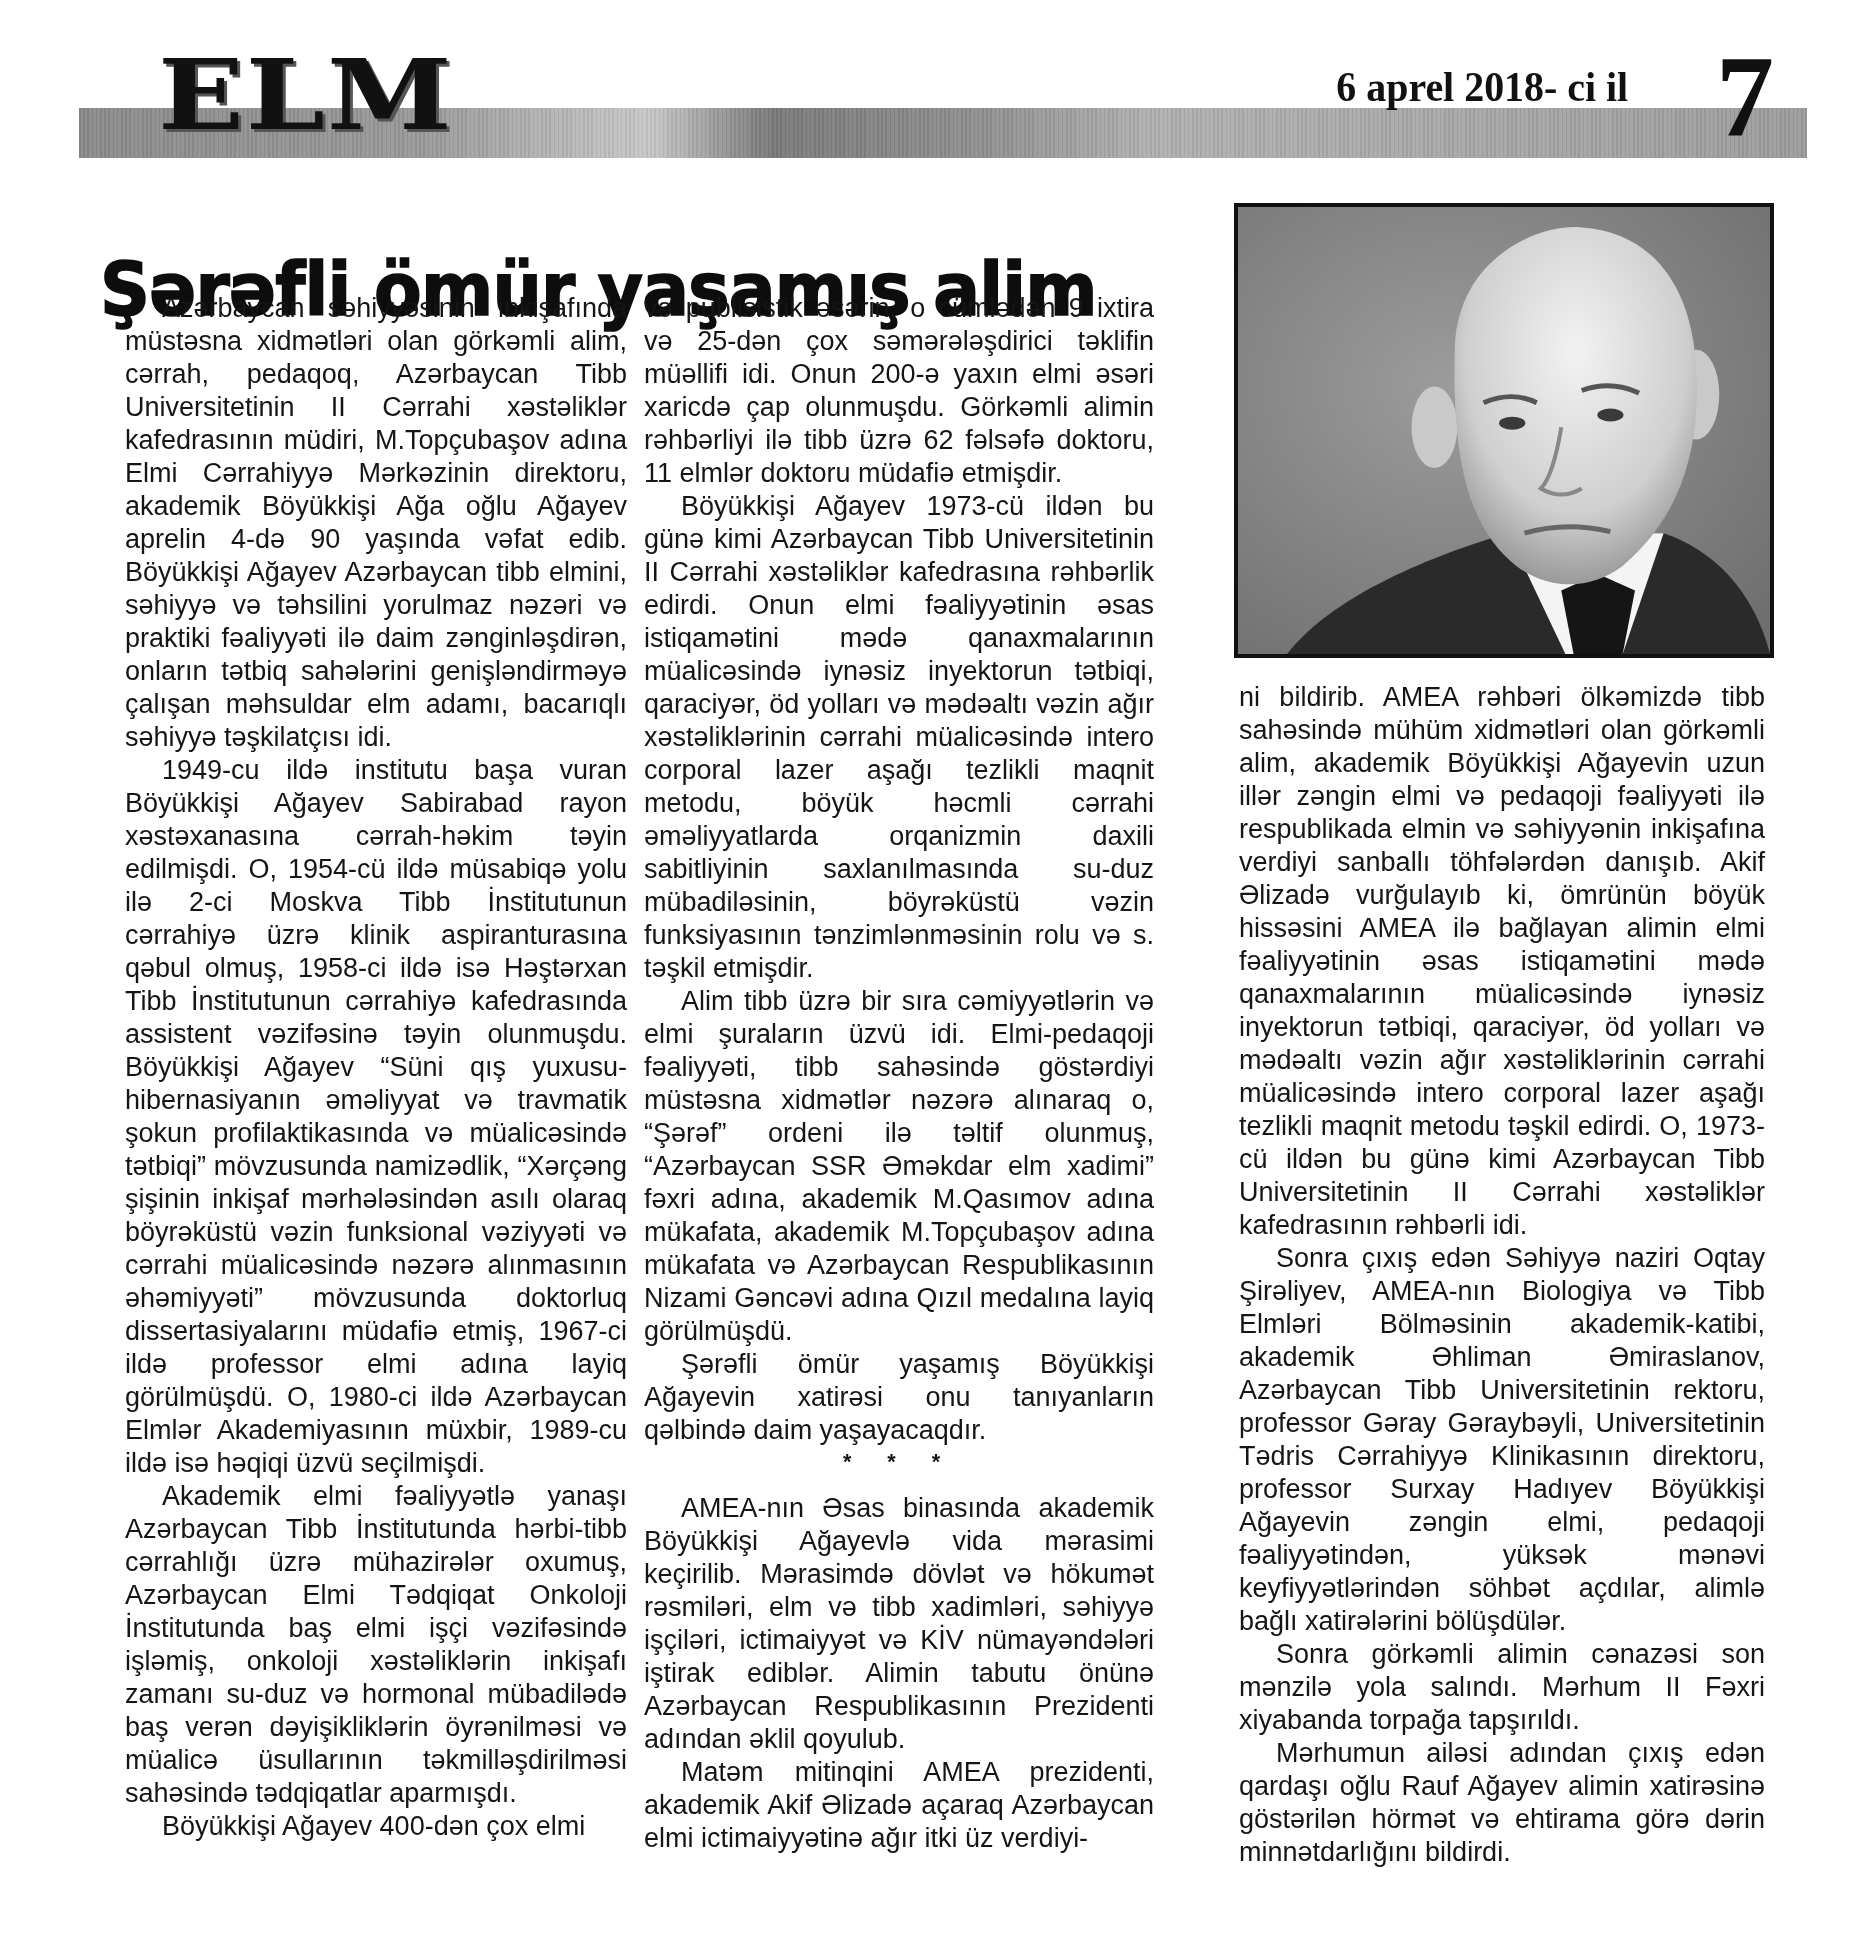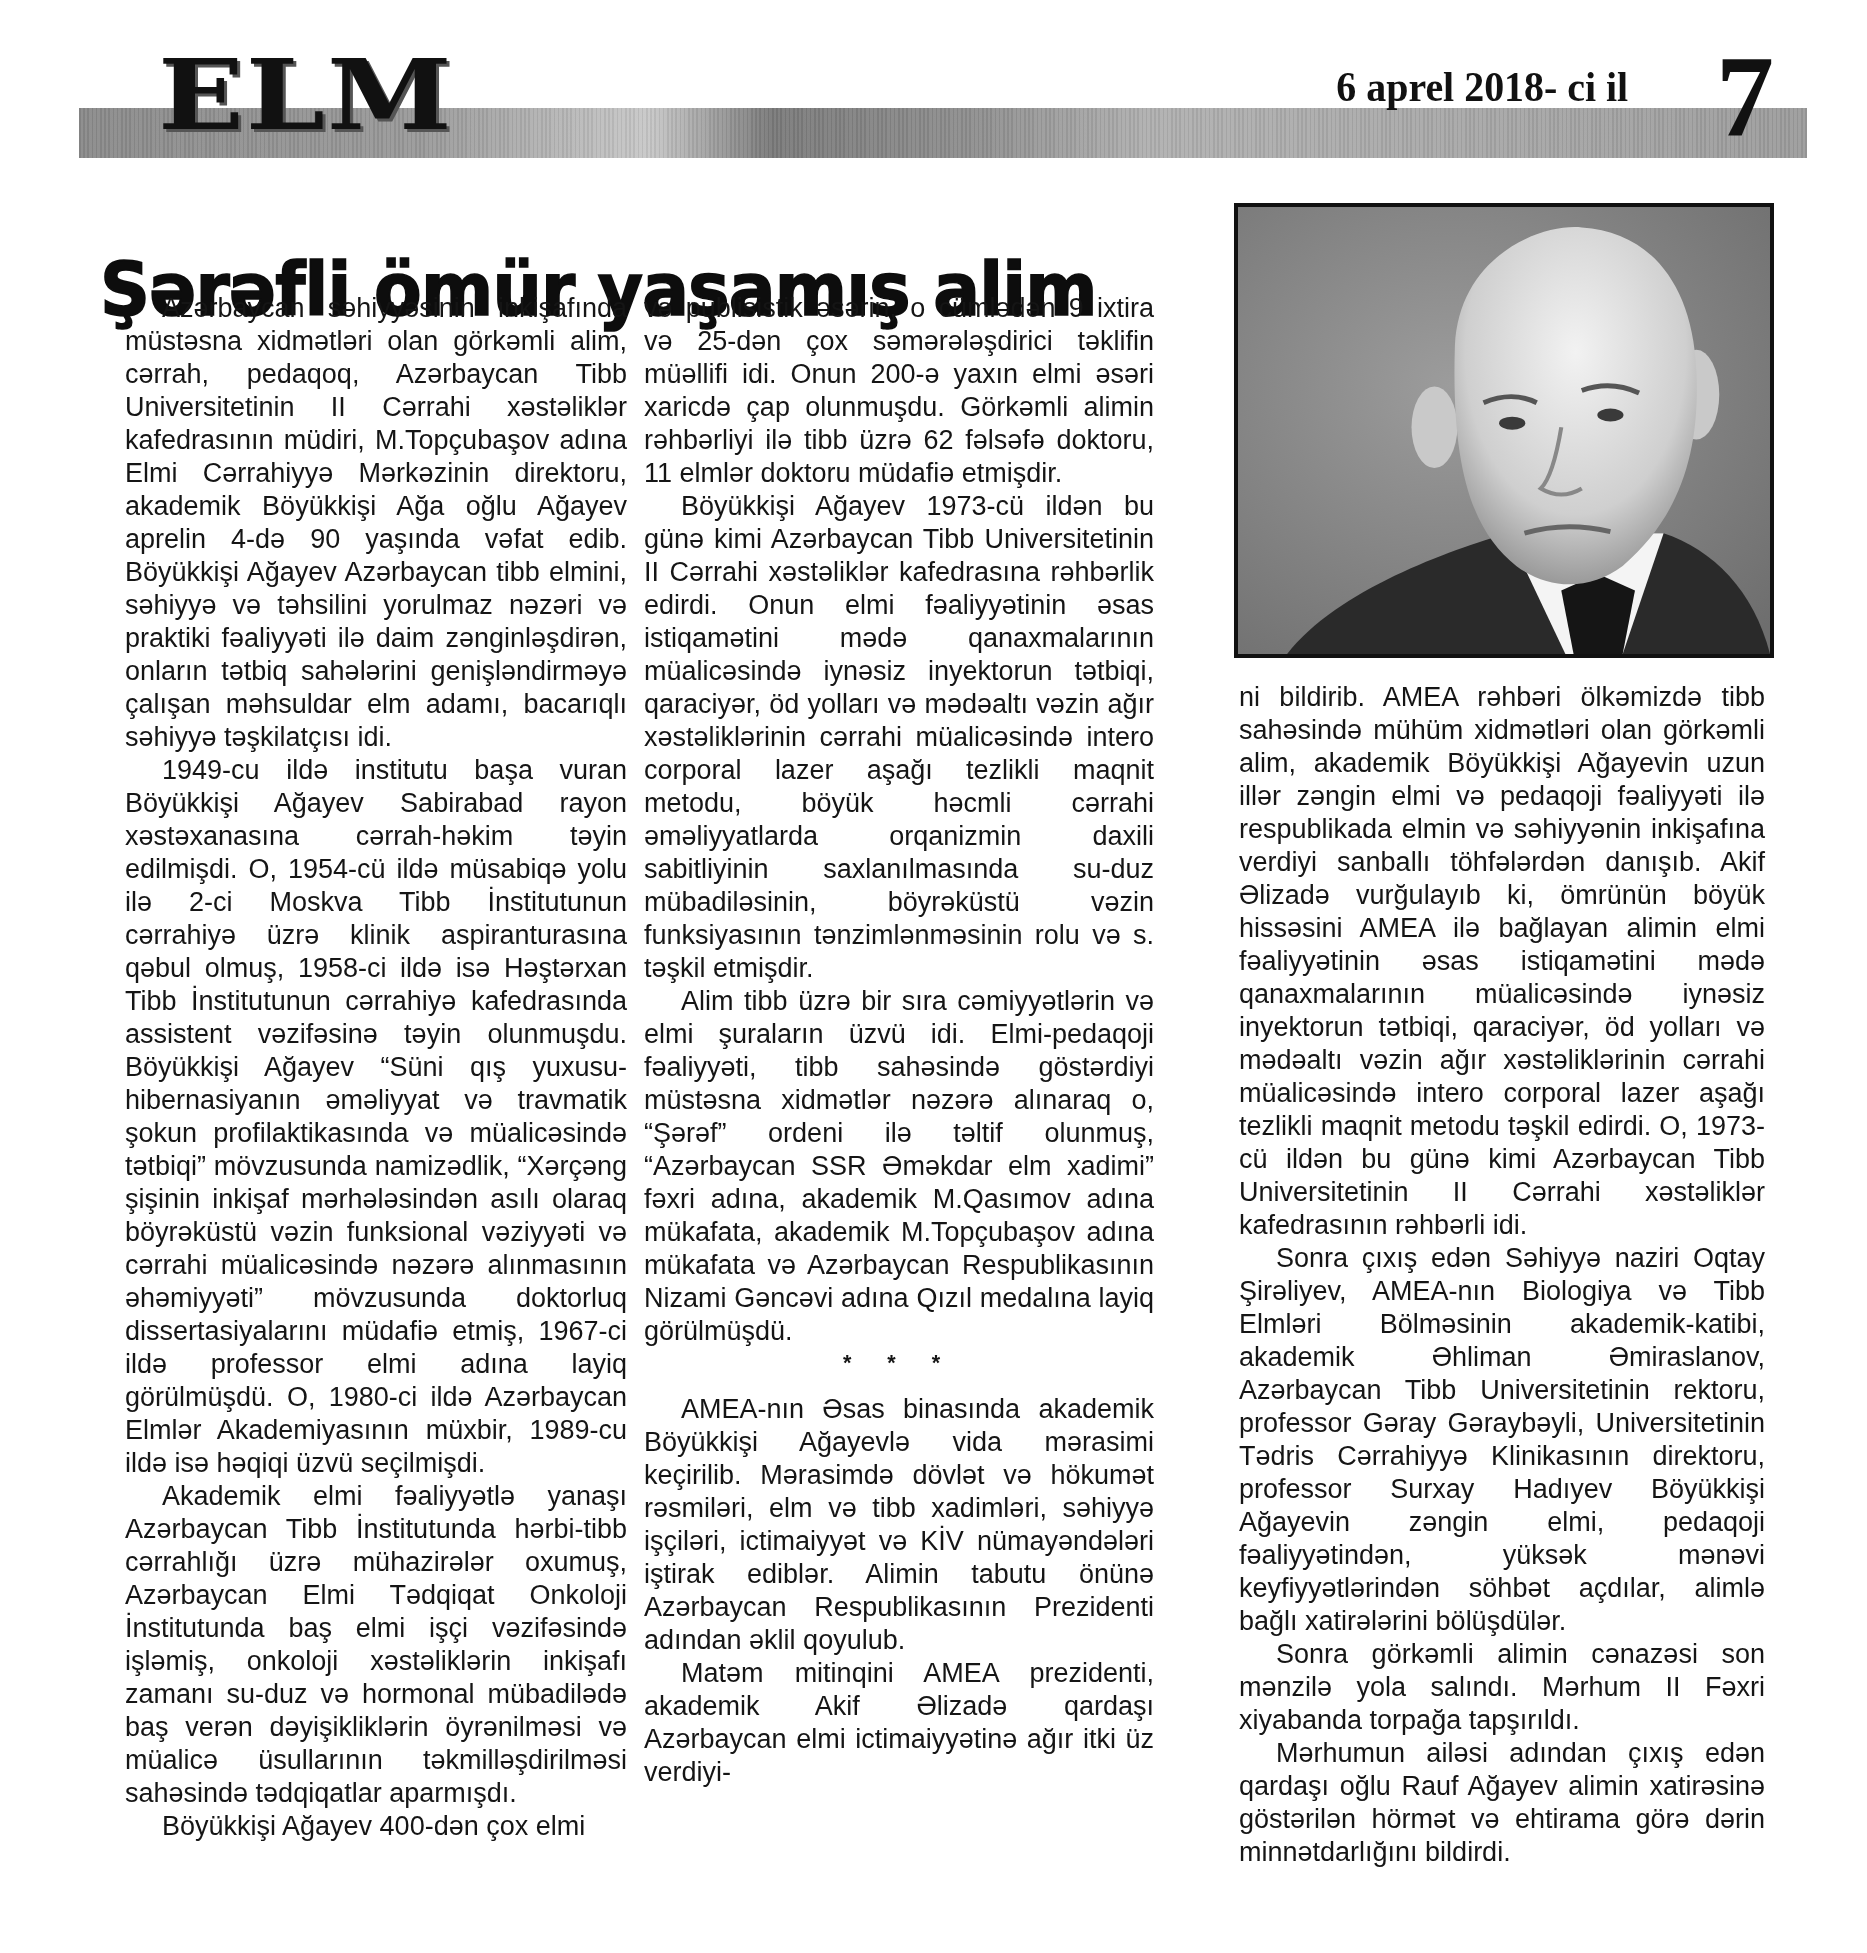--- a/index.html
+++ b/index.html
@@ -94,23 +94,24 @@
   <p class="indent">Azərbaycan səhiyyəsinin inkişafında müstəsna xidmətləri olan görkəmli alim, cərrah, pedaqoq, Azərbaycan Tibb Universitetinin II Cərrahi xəstəliklər kafedrasının müdiri, M.Topçubaşov adına Elmi Cərrahiyyə Mərkəzinin direktoru, akademik Böyükkişi Ağa oğlu Ağayev aprelin 4-də 90 yaşında vəfat edib. Böyükkişi Ağayev Azərbaycan tibb elmini, səhiyyə və təhsilini yorulmaz nəzəri və praktiki fəaliyyəti ilə daim zənginləşdirən, onların tətbiq sahələrini genişləndirməyə çalışan məhsuldar elm adamı, bacarıqlı səhiyyə təşkilatçısı idi.</p>
   <p class="indent">1949-cu ildə institutu başa vuran Böyükkişi Ağayev Sabirabad rayon xəstəxanasına cərrah-həkim təyin edilmişdi. O, 1954-cü ildə müsabiqə yolu ilə 2-ci Moskva Tibb İnstitutunun cərrahiyə üzrə klinik aspiranturasına qəbul olmuş, 1958-ci ildə isə Həştərxan Tibb İnstitutunun cərrahiyə kafedrasında assistent vəzifəsinə təyin olunmuşdu. Böyükkişi Ağayev “Süni qış yuxusu-hibernasiyanın əməliyyat və travmatik şokun profilaktikasında və müalicəsində tətbiqi” mövzusunda namizədlik, “Xərçəng şişinin inkişaf mərhələsindən asılı olaraq böyrəküstü vəzin funksional vəziyyəti və cərrahi müalicəsində nəzərə alınmasının əhəmiyyəti” mövzusunda doktorluq dissertasiyalarını müdafiə etmiş, 1967-ci ildə professor elmi adına layiq görülmüşdü. O, 1980-ci ildə Azərbaycan Elmlər Akademiyasının müxbir, 1989-cu ildə isə həqiqi üzvü seçilmişdi.</p>
   <p class="indent">Akademik elmi fəaliyyətlə yanaşı Azərbaycan Tibb İnstitutunda hərbi-tibb cərrahlığı üzrə mühazirələr oxumuş, Azərbaycan Elmi Tədqiqat Onkoloji İnstitutunda baş elmi işçi vəzifəsində işləmiş, onkoloji xəstəliklərin inkişafı zamanı su-duz və hormonal mübadilədə baş verən dəyişikliklərin öyrənilməsi və müalicə üsullarının təkmilləşdirilməsi sahəsində tədqiqatlar aparmışdı.</p>
   <p class="indent">Böyükkişi Ağayev 400-dən çox elmi</p>
 </div>
 
 <div class="col col2">
   <p>və publisistik əsərin, o cümlədən 9 ixtira və 25-dən çox səmərələşdirici təklifin müəllifi idi. Onun 200-ə yaxın elmi əsəri xaricdə çap olunmuşdu. Görkəmli alimin rəhbərliyi ilə tibb üzrə 62 fəlsəfə doktoru, 11 elmlər doktoru müdafiə etmişdir.</p>
   <p class="indent">Böyükkişi Ağayev 1973-cü ildən bu günə kimi Azərbaycan Tibb Universitetinin II Cərrahi xəstəliklər kafedrasına rəhbərlik edirdi. Onun elmi fəaliyyətinin əsas istiqamətini mədə qanaxmalarının müalicəsində iynəsiz inyektorun tətbiqi, qaraciyər, öd yolları və mədəaltı vəzin ağır xəstəliklərinin cərrahi müalicəsində intero corporal lazer aşağı tezlikli maqnit metodu, böyük həcmli cərrahi əməliyyatlarda orqanizmin daxili sabitliyinin saxlanılmasında su-duz mübadiləsinin, böyrəküstü vəzin funksiyasının tənzimlənməsinin rolu və s. təşkil etmişdir.</p>
   <p class="indent">Alim tibb üzrə bir sıra cəmiyyətlərin və elmi şuraların üzvü idi. Elmi-pedaqoji fəaliyyəti, tibb sahəsində göstərdiyi müstəsna xidmətlər nəzərə alınaraq o, “Şərəf” ordeni ilə təltif olunmuş, “Azərbaycan SSR Əməkdar elm xadimi” fəxri adına, akademik M.Qasımov adına mükafata, akademik M.Topçubaşov adına mükafata və Azərbaycan Respublikasının Nizami Gəncəvi adına Qızıl medalına layiq görülmüşdü.</p>
+  <p class="indent">Şərəfli ömür yaşamış Böyükkişi Ağayevin xatirəsi onu tanıyanların qəlbində daim yaşayacaqdır.</p>
   <p class="stars">* * *</p>
   <p class="indent">AMEA-nın Əsas binasında akademik Böyükkişi Ağayevlə vida mərasimi keçirilib. Mərasimdə dövlət və hökumət rəsmiləri, elm və tibb xadimləri, səhiyyə işçiləri, ictimaiyyət və KİV nümayəndələri iştirak ediblər. Alimin tabutu önünə Azərbaycan Respublikasının Prezidenti adından əklil qoyulub.</p>
-  <p class="indent">Matəm mitinqini AMEA prezidenti, akademik Akif Əlizadə qardaşı Azərbaycan elmi ictimaiyyətinə ağır itki üz verdiyi-</p>
+  <p class="indent">Matəm mitinqini AMEA prezidenti, akademik Akif Əlizadə açaraq Azərbaycan elmi ictimaiyyətinə ağır itki üz verdiyi-</p>
 </div>
 
 <div class="col col3">
   <p>ni bildirib. AMEA rəhbəri ölkəmizdə tibb sahəsində mühüm xidmətləri olan görkəmli alim, akademik Böyükkişi Ağayevin uzun illər zəngin elmi və pedaqoji fəaliyyəti ilə respublikada elmin və səhiyyənin inkişafına verdiyi sanballı töhfələrdən danışıb. Akif Əlizadə vurğulayıb ki, ömrünün böyük hissəsini AMEA ilə bağlayan alimin elmi fəaliyyətinin əsas istiqamətini mədə qanaxmalarının müalicəsində iynəsiz inyektorun tətbiqi, qaraciyər, öd yolları və mədəaltı vəzin ağır xəstəliklərinin cərrahi müalicəsində intero corporal lazer aşağı tezlikli maqnit metodu təşkil edirdi. O, 1973-cü ildən bu günə kimi Azərbaycan Tibb Universitetinin II Cərrahi xəstəliklər kafedrasının rəhbərli idi.</p>
   <p class="indent">Sonra çıxış edən Səhiyyə naziri Oqtay Şirəliyev, AMEA-nın Biologiya və Tibb Elmləri Bölməsinin akademik-katibi, akademik Əhliman Əmiraslanov, Azərbaycan Tibb Universitetinin rektoru, professor Gəray Gəraybəyli, Universitetinin Tədris Cərrahiyyə Klinikasının direktoru, professor Surxay Hadıyev Böyükkişi Ağayevin zəngin elmi, pedaqoji fəaliyyətindən, yüksək mənəvi keyfiyyətlərindən söhbət açdılar, alimlə bağlı xatirələrini bölüşdülər.</p>
   <p class="indent">Sonra görkəmli alimin cənazəsi son mənzilə yola salındı. Mərhum II Fəxri xiyabanda torpağa tapşırıldı.</p>
   <p class="indent">Mərhumun ailəsi adından çıxış edən qardaşı oğlu Rauf Ağayev alimin xatirəsinə göstərilən hörmət və ehtirama görə dərin minnətdarlığını bildirdi.</p>
 </div>
 
 

